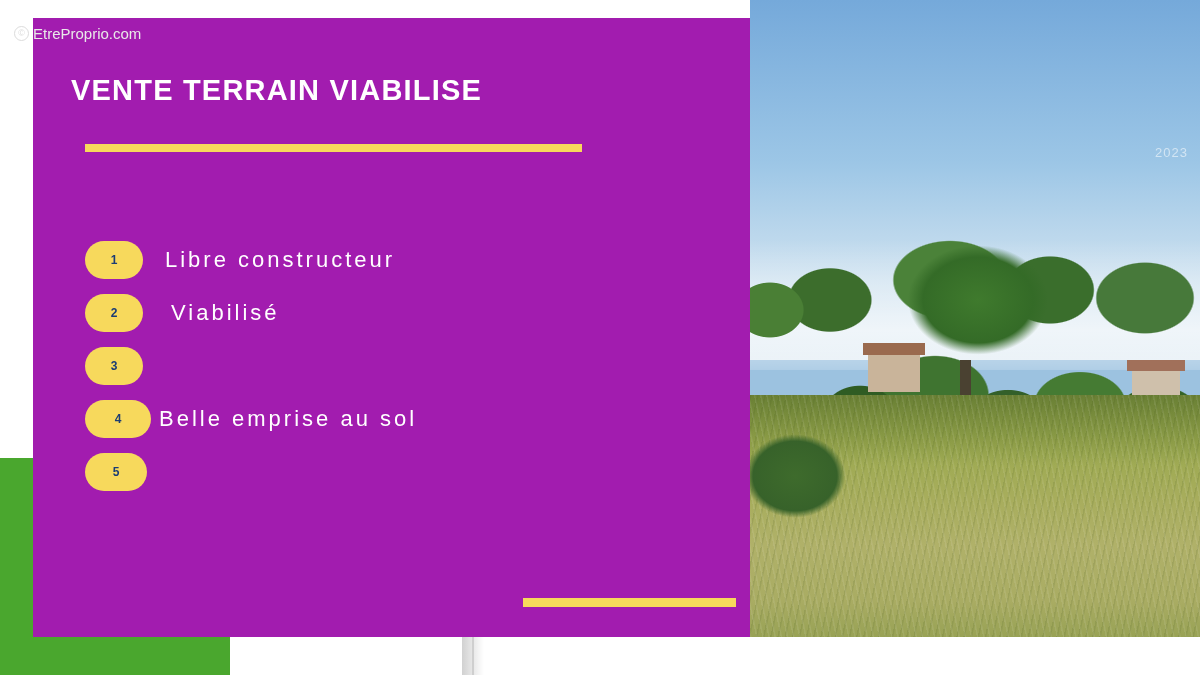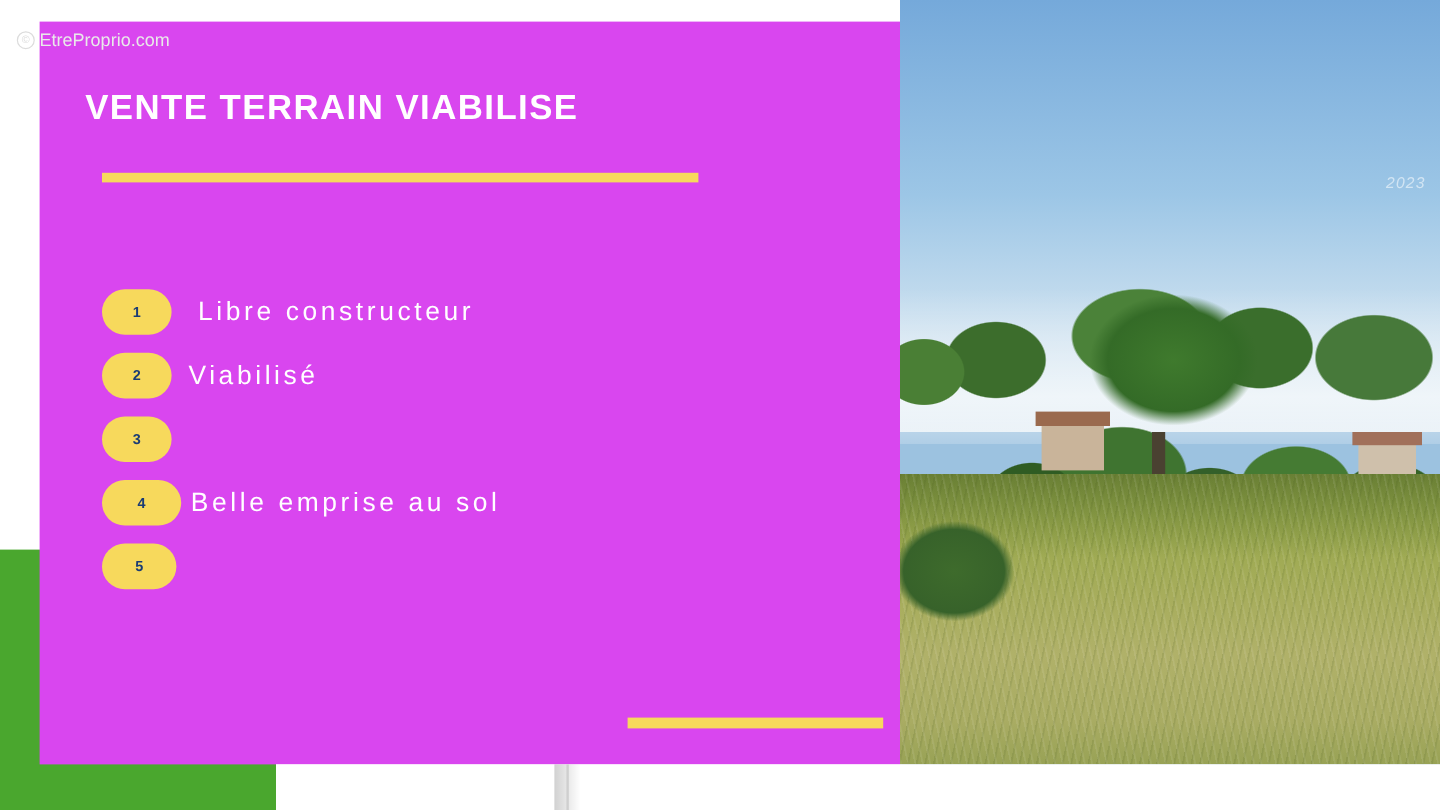--- a/index.html
+++ b/index.html
@@ -33,21 +33,20 @@
 
   
   .photo {
     position: absolute;
     left: 750px;
     top: 0;
     width: 450px;
     height: 637px;
     overflow: hidden;
     background: #9cc2e0;
-    font-style: italic;
   }
   .sky {
     position: absolute;
     left: 0; top: 0;
     width: 450px; height: 360px;
     background: linear-gradient(180deg, #75a9da 0%, #9cc6e6 45%, #cfe2f0 78%, #e4eef5 100%);
   }
   .sky-haze {
     position: absolute;
     left: 0; top: 240px;
@@ -143,21 +142,21 @@
     font-family: "Liberation Sans", sans-serif;
   }
 
   
   .panel {
     position: absolute;
     left: 33px;
     top: 18px;
     width: 717px;
     height: 619px;
-    background: #d946ef;
+    background: #a21caf;
   }
   .title {
     position: absolute;
     left: 38px;
     top: 56px;
     color: #ffffff;
     font-size: 29px;
     font-weight: bold;
     letter-spacing: 1.2px;
     font-family: "Liberation Sans", sans-serif;
@@ -299,21 +298,21 @@
     <div class="title">VENTE TERRAIN VIABILISE</div>
     <div class="title-rule"></div>
 
     <div class="list">
       <div class="row">
         <div class="badge">1</div>
         <div class="row-label" style="margin-left:22px">Libre constructeur</div>
       </div>
       <div class="row">
         <div class="badge">2</div>
-        <div class="row-label" style="margin-left:14px">Viabilisé</div>
+        <div class="row-label" style="margin-left:28px">Viabilisé</div>
       </div>
       <div class="row">
         <div class="badge">3</div>
       </div>
       <div class="row">
         <div class="badge" style="width:66px">4</div>
         <div class="row-label" style="margin-left:8px">Belle emprise au sol</div>
       </div>
       <div class="row">
         <div class="badge" style="width:62px">5</div>

